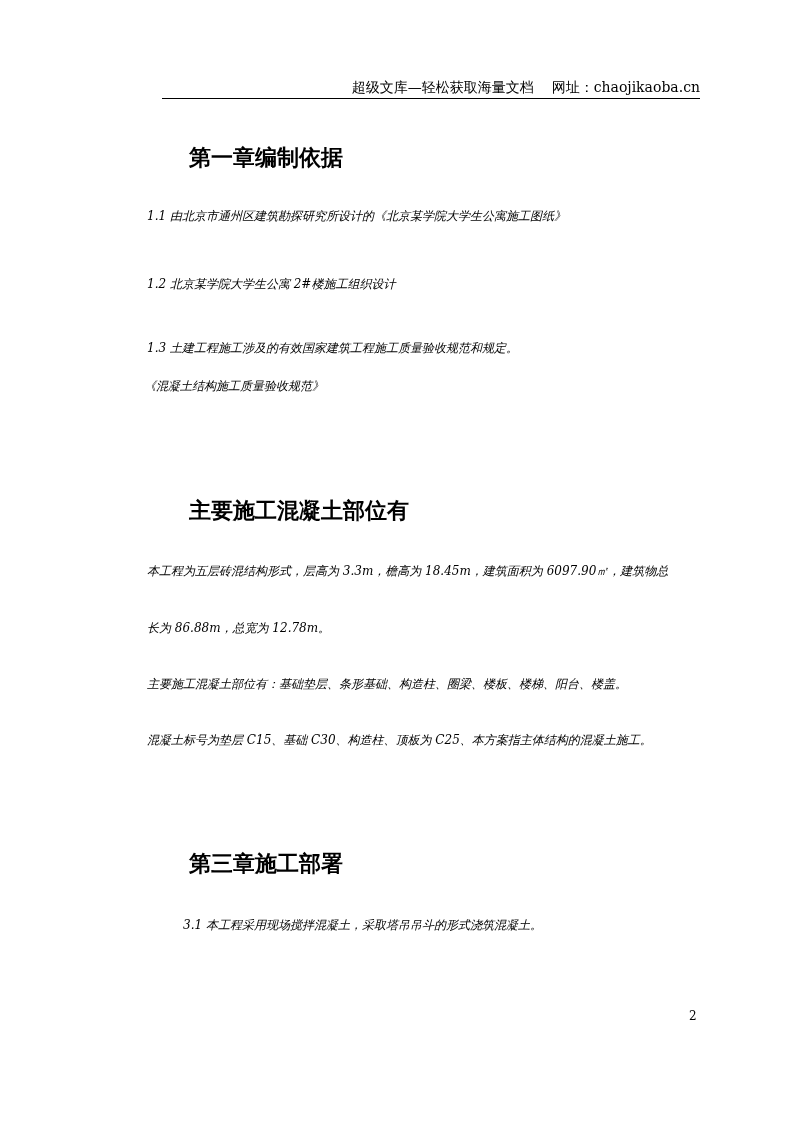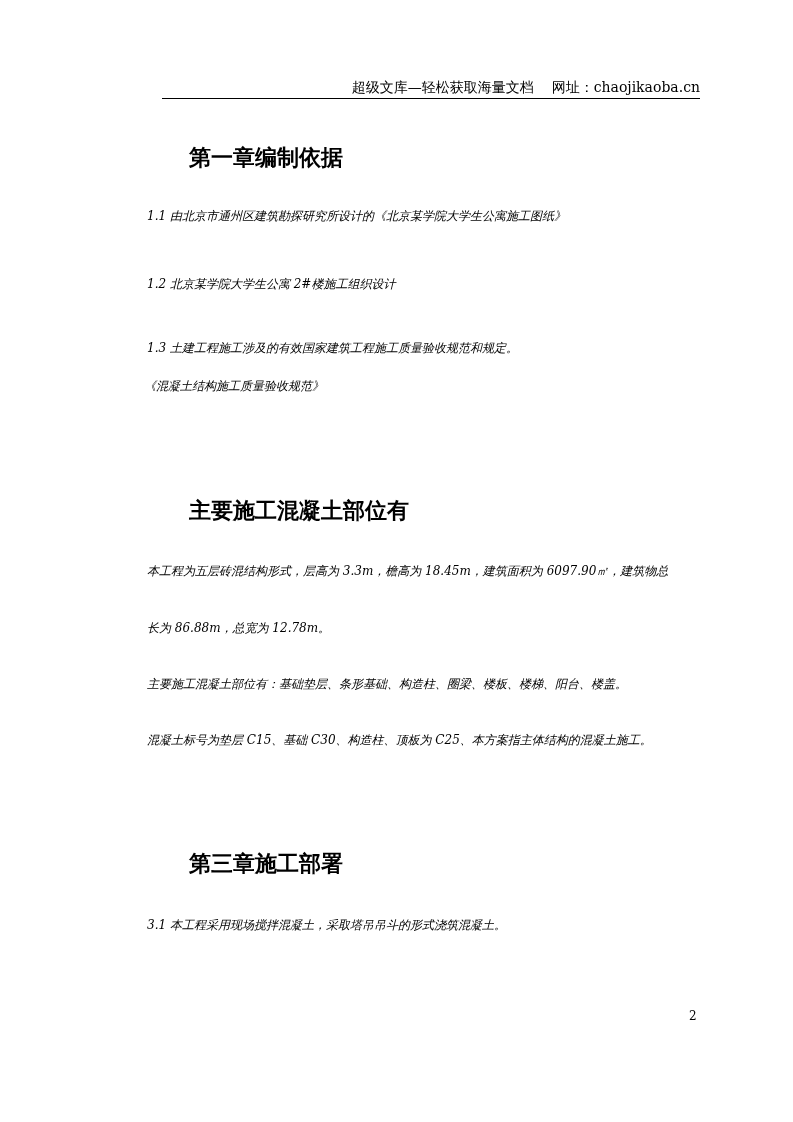--- a/index.html
+++ b/index.html
@@ -72,15 +72,15 @@
 <div class="p" style="top:340px;">1.3 土建工程施工涉及的有效国家建筑工程施工质量验收规范和规定。</div>
 <div class="p" style="top:378px; left:144px;">《混凝土结构施工质量验收规范》</div>
 
 <div class="h1" style="top:496px;">主要施工混凝土部位有</div>
 <div class="p" style="top:563px;">本工程为五层砖混结构形式，层高为 3.3m，檐高为 18.45m，建筑面积为 6097.90㎡，建筑物总</div>
 <div class="p" style="top:620px;">长为 86.88m，总宽为 12.78m。</div>
 <div class="p" style="top:676px;">主要施工混凝土部位有：基础垫层、条形基础、构造柱、圈梁、楼板、楼梯、阳台、楼盖。</div>
 <div class="p" style="top:732px;">混凝土标号为垫层 C15、基础 C30、构造柱、顶板为 C25、本方案指主体结构的混凝土施工。</div>
 
 <div class="h1" style="top:849px;font-family:Liberation Serif, serif;">第三章施工部署</div>
-<div class="p" style="top:917px;">3.1 本工程采用现场搅拌混凝土，采取塔吊吊斗的形式浇筑混凝土。</div>
+<div class="p" style="top:917px;margin-left:36px;">3.1 本工程采用现场搅拌混凝土，采取塔吊吊斗的形式浇筑混凝土。</div>
 
 <div class="page-number">2</div>
 
 </body></html>

